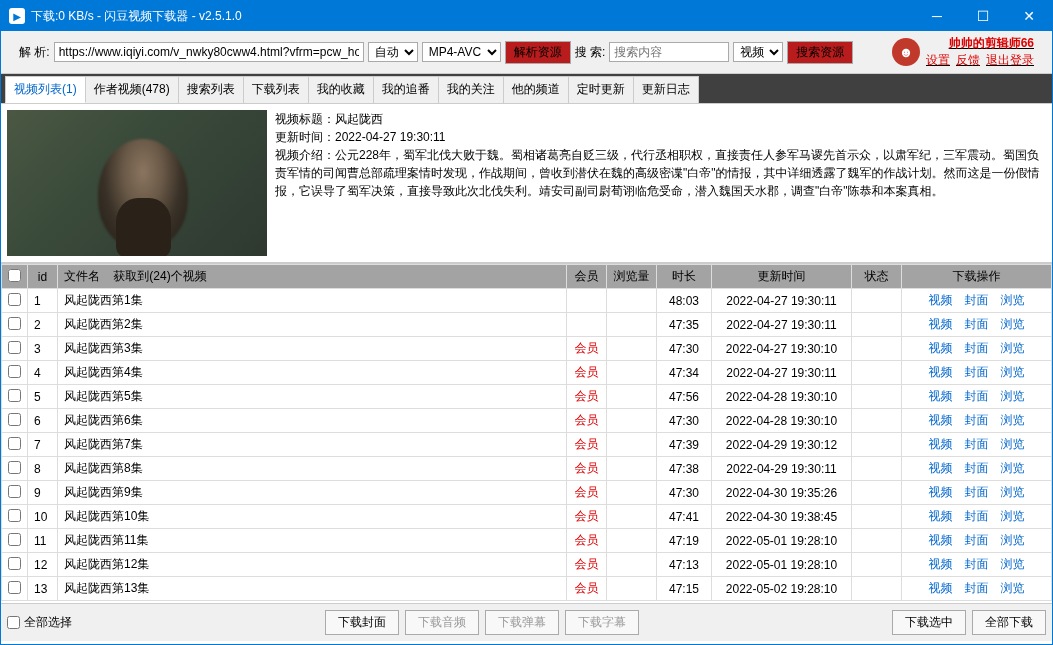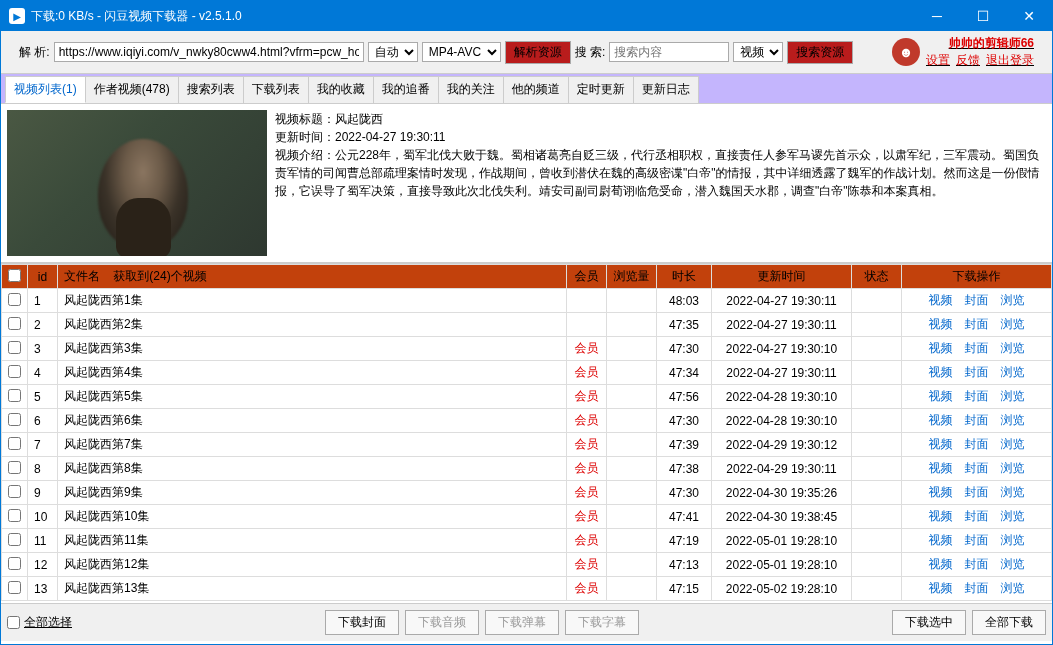--- a/index.html
+++ b/index.html
@@ -13,39 +13,39 @@
 .toolbar label { white-space: nowrap; }
 .toolbar input[type=text] { border: 1px solid #aaa; padding: 2px 4px; background: #fff; }
 .toolbar select { border: 1px solid #aaa; padding: 1px 2px; background: #fff; }
 .toolbar button { border: 1px solid #aaa; background: #b91c1c; padding: 2px 8px; cursor: pointer; }
 .user-area { display: flex; align-items: center; gap: 6px; margin-left: auto; }
 .avatar { width: 28px; height: 28px; border-radius: 50%; background: #c0392b; display: flex; align-items: center; justify-content: center; color: #fff; font-size: 14px; }
 .user-links { display: flex; flex-direction: column; align-items: flex-end; text-decoration: underline; }
 .user-links .row { display: flex; gap: 6px; }
 .user-links a { color: #d00; text-decoration: none; cursor: pointer; }
 .username { color: #d00; font-weight: bold; }
-.tabs { background: #c4b5fd; display: flex; border-bottom: 1px solid #ccc; padding: 2px 4px 0 4px; gap: 0; }
+.tabs { background: #404040; display: flex; border-bottom: 1px solid #ccc; padding: 2px 4px 0 4px; gap: 0; }
 .tab { padding: 4px 8px; border: 1px solid #ccc; border-bottom: none; background: #f0f0f0; cursor: pointer; margin-right: -1px; }
 .tab.active { background: #fff; color: #0066cc; border-bottom: 1px solid #fff; position: relative; z-index: 1; }
 .detail { display: flex; padding: 6px; gap: 8px; border-bottom: 1px solid #ccc; }
 .thumb { width: 260px; height: 146px; background: linear-gradient(135deg, #4a5843 0%, #3a4a3a 40%, #2e3830 100%); display: flex; align-items: center; justify-content: center; color: #aaa; flex-shrink: 0; position: relative; overflow: hidden; }
 .thumb::before { content: ""; position: absolute; left: 35%; top: 20%; width: 90px; height: 110px; background: radial-gradient(ellipse at 50% 30%, #8a7560 0%, #6b5a48 30%, #3a3228 60%, #1f1a14 100%); border-radius: 50% 50% 45% 45%; filter: blur(1px); }
 .thumb::after { content: ""; position: absolute; left: 42%; top: 60%; width: 55px; height: 60px; background: #2a2218; border-radius: 40% 40% 20% 20%; }
 .detail-text { line-height: 1.5; white-space: normal; }
 .table-wrap { overflow-y: auto; height: 340px; border-top: 1px solid #ccc; }
 table { width: 100%; border-collapse: collapse; }
 th, td { border: 1px solid #ddd; padding: 3px 6px; text-align: left; white-space: nowrap; }
-th { background: #c2410c; text-align: center; font-weight: normal; }
+th { background: #a3a3a3; text-align: center; font-weight: normal; }
 td.center { text-align: center; }
 .vip { color: #d00; }
 .link { color: #0066cc; cursor: pointer; }
 td.ops { text-align: center; }
 td.ops span { margin: 0 6px; }
 .footer { display: flex; align-items: center; padding: 6px; gap: 6px; border-top: 1px solid #ccc; background: #f0f0f0; }
-.footer label { display: flex; align-items: center; gap: 4px; text-decoration: underline; }
+.footer label { display: flex; align-items: center; gap: 4px; }
 .footer .spacer { flex: 1; }
 .footer button { border: 1px solid #aaa; background: #f8f8f8; padding: 3px 12px; cursor: pointer; }
 .footer button.disabled { color: #999; }
 input[type=checkbox] { margin: 0; }
 </style>
 </head>
 <body>
 
 <div class="titlebar">
   <div class="icon">▶</div>

